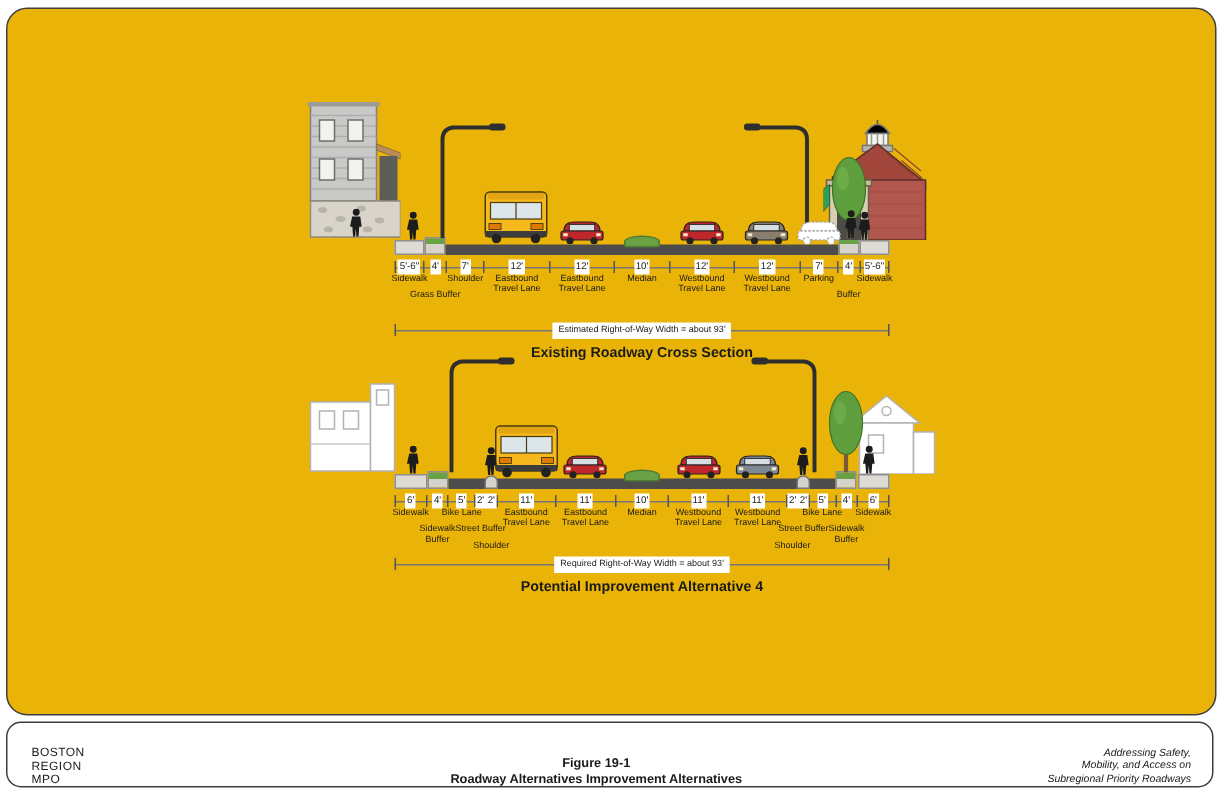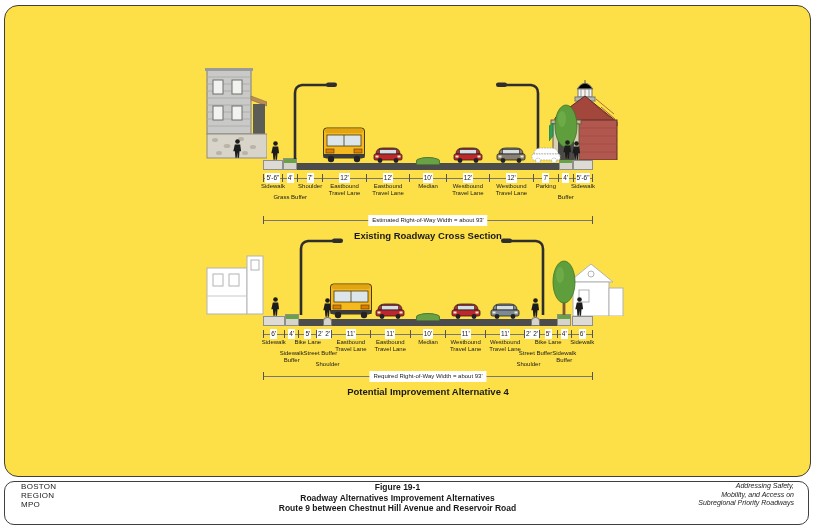--- a/index.html
+++ b/index.html
@@ -1,19 +1,19 @@
 <!DOCTYPE html>
 <html style="--border: #3f3f3f; --road: #4c4c4c; --grass: #69a244; --bus_yellow: #f5b91e; --car_red: #c0272d; --car_brown: #8a7f6e; --car_gray: #7d8a94; --brick: #b2574d; --awning_green: #2f9e57;"><head>
 <meta charset="utf-8">
 <style>
   html,body{margin:0;padding:0;background:#fff;}
   .page{position:relative;width:816px;height:528px;background:#fff;overflow:hidden;
         font-family:"Liberation Sans",sans-serif;color:#1a1a1a;}
   .canvas{position:absolute;left:4px;top:5px;width:805px;height:470px;
-          border:1.6px solid var(--border,#3f3f3f);border-radius:14px;background:#fde047;}
+          border:1.6px solid var(--border,#3f3f3f);border-radius:14px;background:#eab308;}
   .xsection{position:absolute;left:0;width:816px;}
   .existing{top:60px;--sceneH:104px;}
   .alternative{top:250px;--sceneH:70px;}
   .scene{position:absolute;top:0;left:258px;width:330px;height:var(--sceneH);}
   .obj{position:absolute;}
   .roadbar{position:absolute;bottom:0;height:7px;background:var(--road,#4c4c4c);}
   .walk{position:absolute;bottom:0;height:10px;background:#dedbd4;border:1px solid #8f8f8f;box-sizing:border-box;}
   .buffer{position:absolute;bottom:0;height:12px;border:1px solid #8f8f8f;box-sizing:border-box;
           background:linear-gradient(to bottom,var(--grass,#69a244) 0 4px,#d6d3cb 4px);}
   .island{position:absolute;bottom:0;height:9px;background:#d6d3cb;border:1px solid #777;
@@ -35,21 +35,21 @@
   .row-line{position:relative;height:11px;margin-top:0;}
   .row-line::before{content:"";position:absolute;left:0;right:0;top:5px;border-top:1px solid #777;}
   .tick{position:absolute;top:1px;height:8px;border-left:1px solid #555;}
   .tick.l{left:0;} .tick.r{right:0;}
   .row-label{position:absolute;left:50%;transform:translateX(-50%);top:0;z-index:2;background:#fff;
            padding:0 4px;font-size:6px;line-height:11px;white-space:nowrap;}
   .caption{position:absolute;top:calc(var(--sceneH) + 60px);left:258px;width:330px;text-align:center;
            font-weight:bold;font-size:9.5px;}
   
   .footer{position:absolute;left:4px;top:481px;width:805px;height:44px;border:1.6px solid var(--border,#3f3f3f);
-          border-radius:10px;background:#fff;display:flex;align-items:flex-start;box-sizing:border-box;}
+          border-radius:10px;background:#fff;display:flex;align-items:flex-end;box-sizing:border-box;}
   .f-left{width:170px;padding-left:16px;font-size:8px;line-height:9px;letter-spacing:.3px;}
   .f-center{flex:1;text-align:center;font-weight:bold;font-size:8.5px;line-height:10.5px;}
   .f-right{width:190px;padding-right:14px;text-align:right;font-style:italic;font-size:7px;line-height:8.5px;color:#222;}
 </style>
 </head>
 <body>
 
 <div class="page">
   <div class="canvas">
 
@@ -414,21 +414,20 @@
 
   <div class="footer">
     <div class="f-left">
       <div>BOSTON</div>
       <div>REGION</div>
       <div>MPO</div>
     </div>
     <div class="f-center">
       <div>Figure 19-1</div>
       <div>Roadway Alternatives Improvement Alternatives</div>
-      <div>Route 9 between Chestnut Hill Avenue and Reservoir Road</div>
     </div>
     <div class="f-right">
       <div>Addressing Safety,</div>
       <div>Mobility, and Access on</div>
       <div>Subregional Priority Roadways</div>
     </div>
   </div>
 </div>
 
 </body></html>

